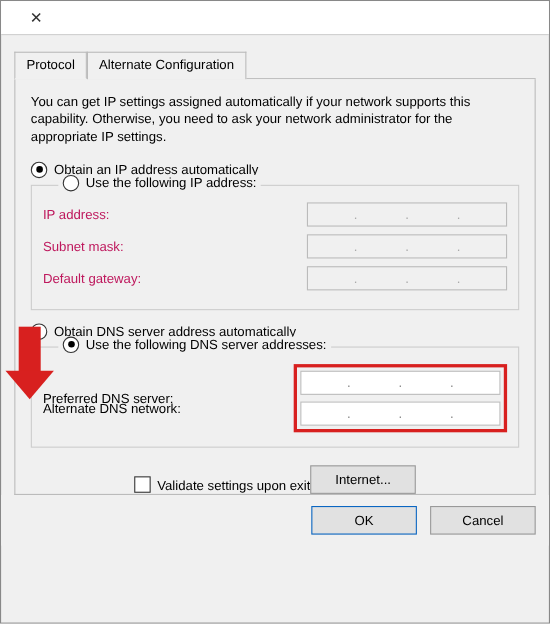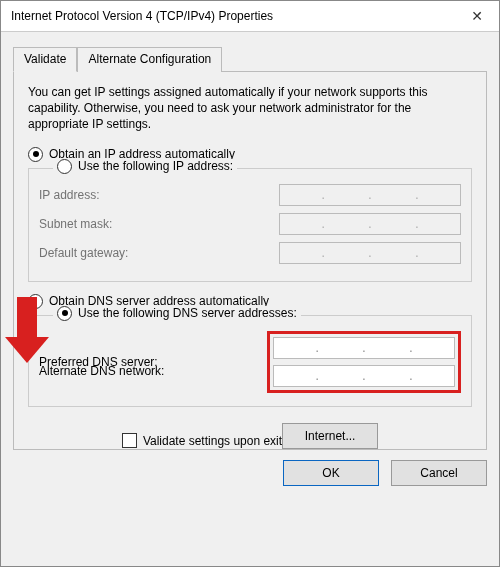--- a/index.html
+++ b/index.html
@@ -13,21 +13,21 @@
   .tab{padding:4px 10px 5px;border:1px solid #bbb;border-bottom:none;background:#f0f0f0;margin-right:0;cursor:pointer;position:relative;top:1px}
   .tab.active{background:#f0f0f0;border-bottom:1px solid #f0f0f0;z-index:2}
   .panel{border:1px solid #bbb;border-top:none;padding:12px 14px 0;background:#f0f0f0}
   .intro{line-height:1.35;margin-bottom:14px}
   .radio-row{display:flex;align-items:center;margin:6px 0}
   .radio{width:13px;height:13px;border:1px solid #333;border-radius:50%;margin-right:6px;display:inline-flex;align-items:center;justify-content:center;background:#fff}
   .radio.selected::after{content:"";width:6px;height:6px;background:#000;border-radius:50%}
   .groupbox{border:1px solid #ccc;padding:8px 10px 10px;margin:2px 0 10px 0;position:relative}
   .groupbox .legend{position:absolute;top:-10px;left:24px;background:#f0f0f0;padding:0 4px;display:flex;align-items:center}
   .field-row{display:flex;align-items:center;justify-content:space-between;margin:7px 0}
-  .field-label{color:#737373}
+  .field-label{color:#be185d}
   .field-label.enabled{color:#000}
   .ip-input{width:180px;height:20px;border:1px solid #bbb;background:#fff;display:flex;align-items:center;justify-content:space-evenly;color:#888}
   .ip-input.disabled{background:#f0f0f0;color:#aaa}
   .ip-dot{padding:0 2px}
   .check-row{display:flex;align-items:center;margin-top:10px}
   .checkbox{width:13px;height:13px;border:1px solid #333;background:#fff;margin-right:6px}
   .btn{min-width:74px;height:24px;border:1px solid #999;background:#e1e1e1;display:inline-flex;align-items:center;justify-content:center;padding:0 10px;cursor:pointer}
   .bottom-bar{display:flex;justify-content:flex-end;gap:12px;padding:10px 12px;background:#f0f0f0}
   .btn.ok{border:1px solid #0a66c2;background:#e1e1e1}
   .arrow{position:absolute;left:4px;top:296px;width:44px;height:72px;pointer-events:none}
@@ -35,29 +35,28 @@
   .arrow .head{position:absolute;left:0;top:40px;width:0;height:0;border-left:22px solid transparent;border-right:22px solid transparent;border-top:26px solid #d8201f}
   .dns-highlight{border:3px solid #d8201f;padding:3px}
   .dns-box{display:inline-block}
 </style>
 </head>
 <body>
 
 <div class="window">
 
   <div class="titlebar">
-    <span class="title">Internet Protocol Version 4 (TCP/IPv4) Properties</span>
     <div class="close">
         <span>✕</span>
       </div>
   </div>
 
   <div class="tabs">
     <div class="tabrow">
-      <div class="tab active"><span>Validate</span></div>
+      <div class="tab active"><span>Protocol</span></div>
       <div class="tab"><span>Alternate Configuration</span></div>
     </div>
 
     <div class="panel">
 
       <div class="intro">You can get IP settings assigned automatically if your network supports this capability. Otherwise, you need to ask your network administrator for the appropriate IP settings.</div>
 
       <div class="radio-row">
         <span class="radio selected"></span>
         <span>Obtain an IP address automatically</span>

